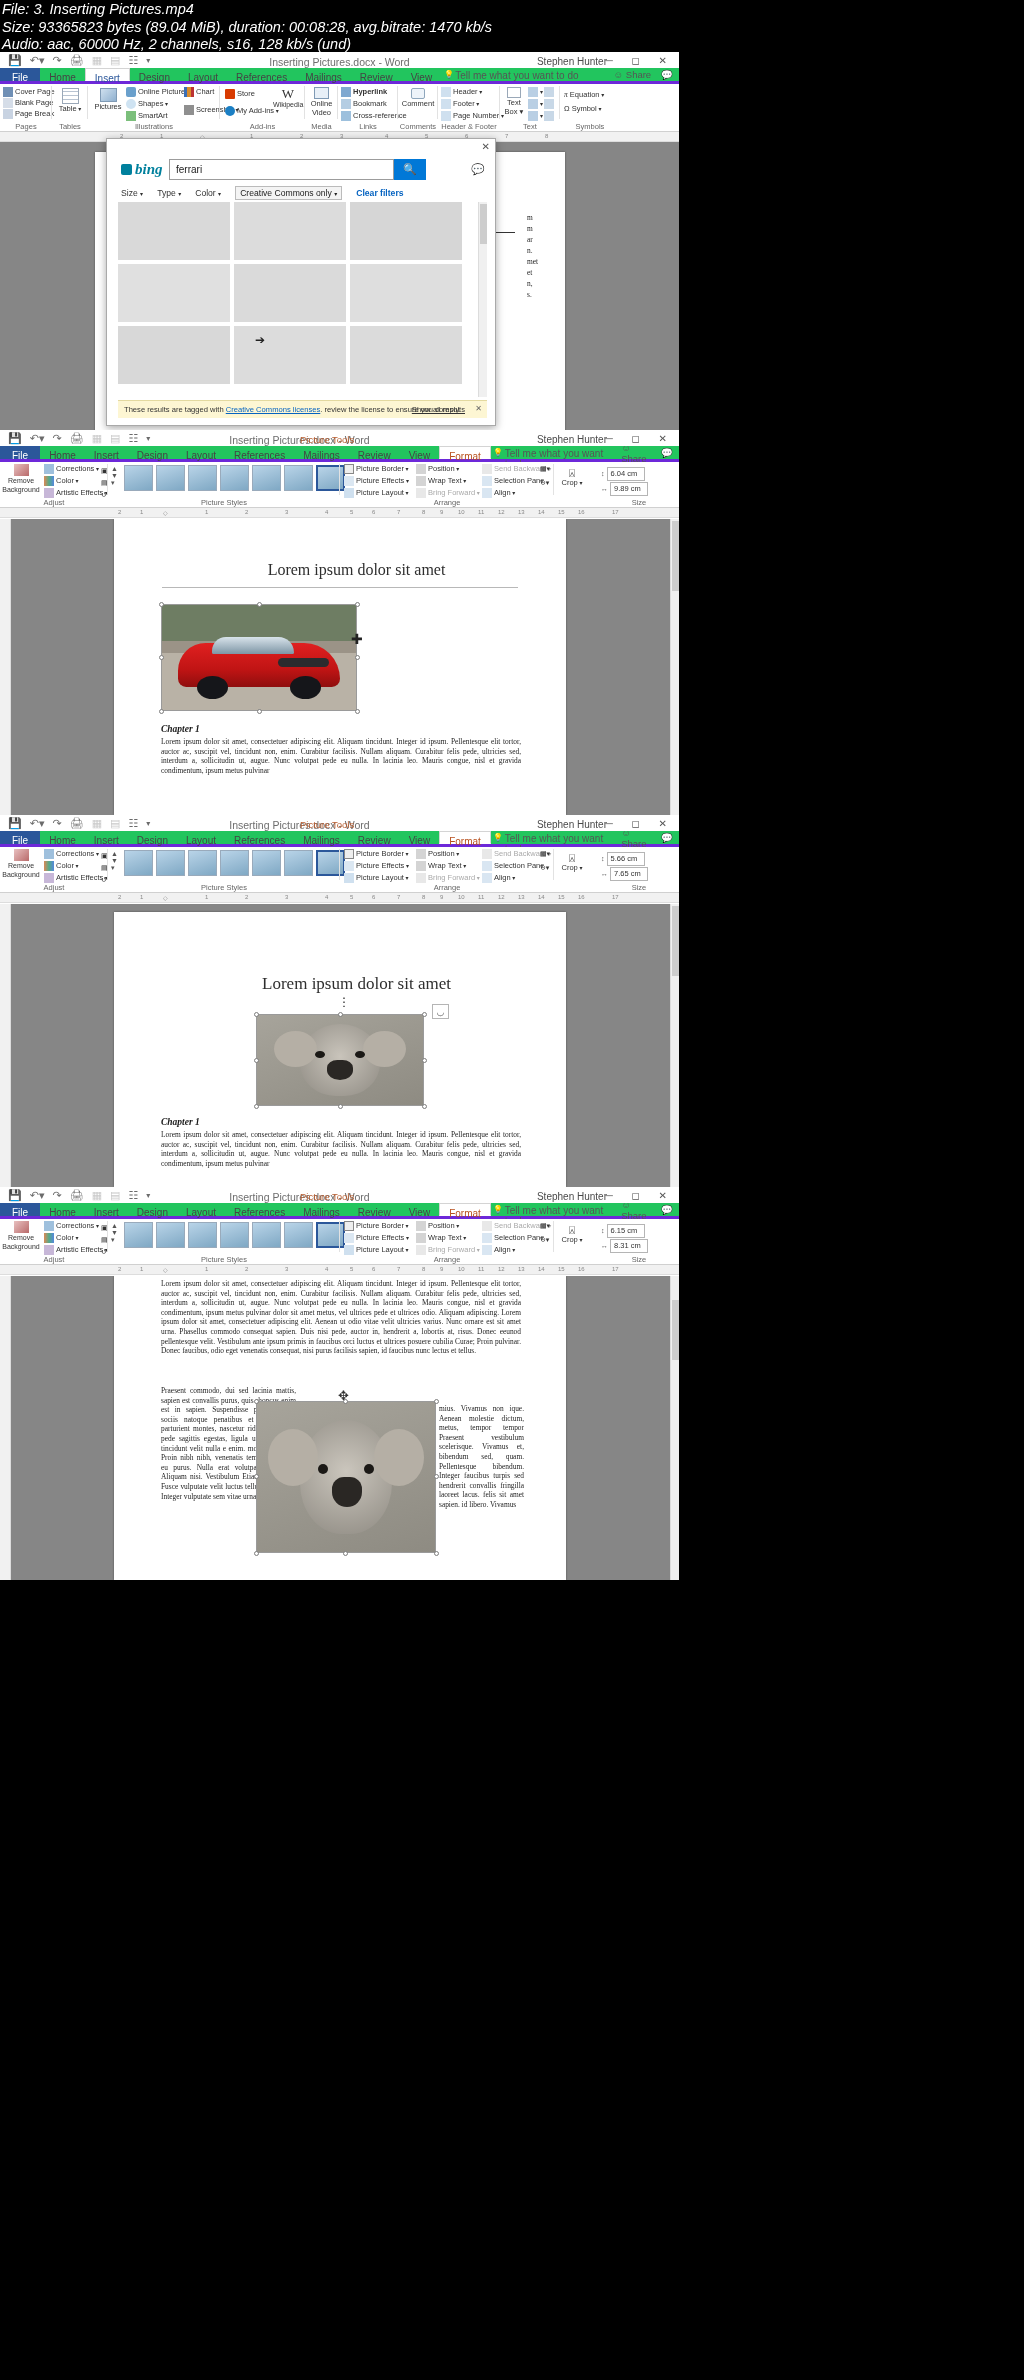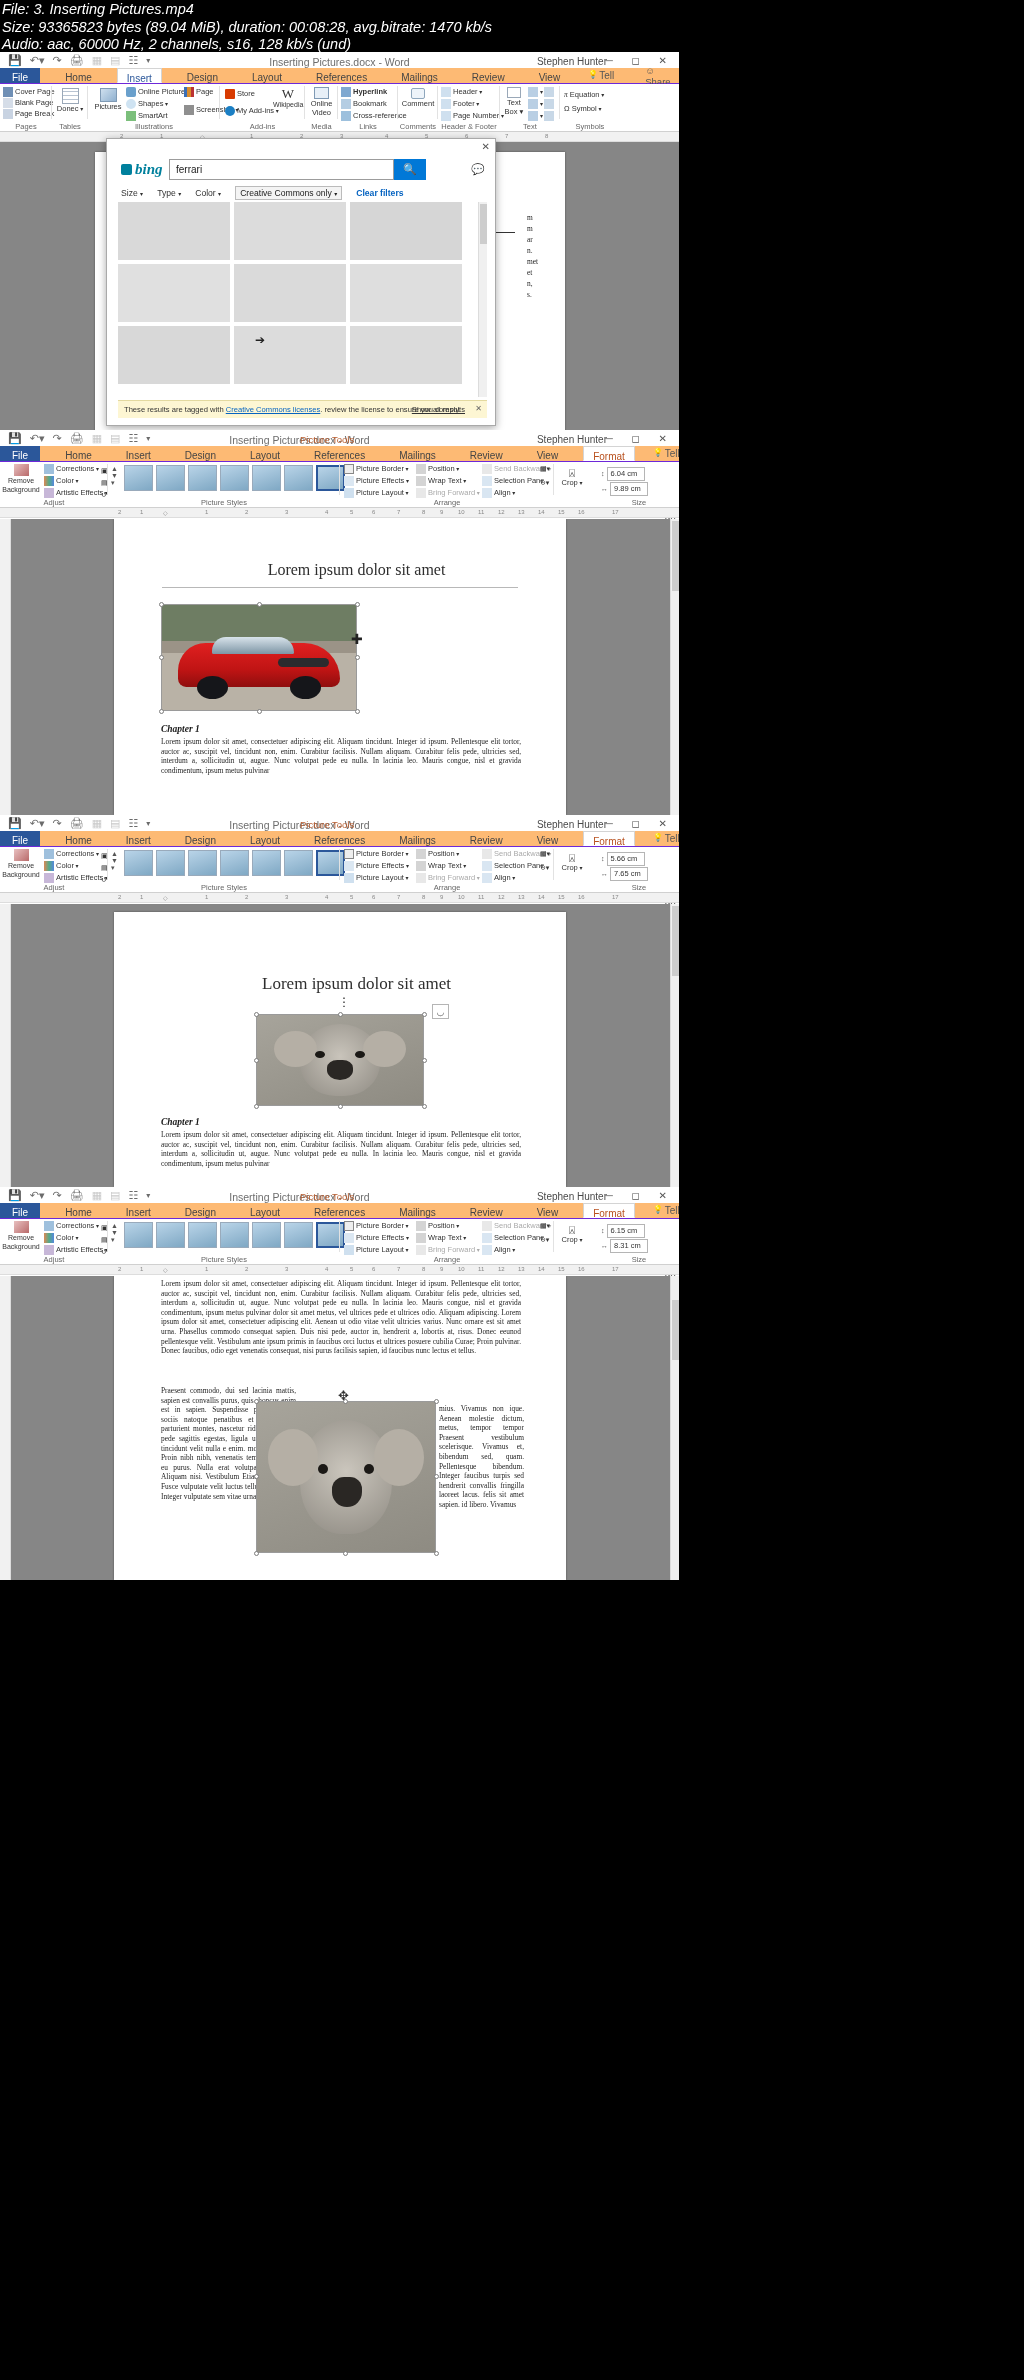--- a/index.html
+++ b/index.html
@@ -14,21 +14,21 @@
   
   .win { position:absolute; background:#fff; overflow:hidden; }
   .qat { height:20px; background:#fff; display:flex; align-items:center; gap:8px; padding-left:8px; position:relative;}
   .qat .ic { font-size:11px; color:#6b6b6b; }
   .qat .save { color:#7a4a8c; }
   .doctitle { position:absolute; left:0; right:0; text-align:center; font-size:10.5px; color:#6d6d6d; top:4px; }
   .userbox { position:absolute; right:72px; top:4px; font-size:10px; color:#4a4a4a; }
   .winbtns { position:absolute; right:4px; top:3px; font-size:10px; color:#555; letter-spacing:8px;}
   .ptoolbar { position:absolute; font-size:9.5px; color:#b85c2e; }
 
-  .tabs { height:17px; display:flex; align-items:stretch; font-size:10px; background:#fdba74; border-bottom:1px solid #6d28d9;gap:16px; }
+  .tabs { height:17px; display:flex; align-items:stretch; font-size:10px; background:#22c55e; border-bottom:3px solid #6d28d9; }
   .tabs .t { padding:2px 9px 0 9px; color:#444; line-height:15px; white-space:nowrap;}
   .tabs .t.file { background:#2b579a; color:#fff; padding:2px 12px 0 12px;}
   .tabs .t.active { background:#fff; border:1px solid #d4d4d4; border-bottom:1px solid #fff; color:#2b579a;}
   .tabs .t.fmt { color:#b8501d; }
   .tabs .tellme { padding:2px 9px 0 14px; color:#555; position:relative; }
   .tabs .tellme:before { content:"\1F4A1"; position:absolute; left:3px; top:2px; font-size:8px; }
   .tabs .rightgrp { margin-left:auto; display:flex; font-size:9.5px; color:#555; padding-right:6px; align-items:center; gap:10px;}
 
   .ribbon { background:#fff; border-bottom:1px solid #d0d0d0; position:relative; }
   .grp { position:absolute; top:0; bottom:0; }
@@ -126,35 +126,35 @@
         <div class="smbtn" style="left:3px;top:25px;"><span class="icon-sq" style="background:#c8d3e2"></span><span>Page Break</span></div>
         <div class="glabel">Pages</div>
         <div class="sep"></div>
       </div>
 
       <div class="grp" style="left:52px;width:36px;">
         <div class="bigbtn" style="left:2px;top:4px;width:32px;">
           <div style="width:17px;height:16px;border:1px solid #9aa8b8;margin:0 auto 1px auto;background:
                repeating-linear-gradient(0deg,#fff 0 3px,#b9c4d2 3px 4px),
                repeating-linear-gradient(90deg,transparent 0 4px,#b9c4d2 4px 5px);"></div>
-          <span>Donec</span><span style="font-size:6px">&nbsp;▾</span>
+          <span>Table</span><span style="font-size:6px">&nbsp;▾</span>
         </div>
         <div class="glabel">Tables</div>
         <div class="sep"></div>
       </div>
 
       <div class="grp" style="left:88px;width:132px;">
         <div class="bigbtn" style="left:4px;top:4px;width:32px;">
           <div style="width:17px;height:14px;margin:0 auto 1px auto;background:linear-gradient(135deg,#cfe0ef,#8fb0cf);border:1px solid #7f9ab5;"></div>
           <span>Pictures</span>
         </div>
         <div class="smbtn" style="left:38px;top:3px;"><span class="icon-sq" style="background:#6aa0cc;border-radius:2px"></span><span>Online Pictures</span></div>
         <div class="smbtn" style="left:38px;top:15px;"><span class="icon-sq" style="background:#cfe3f2;border-radius:50%"></span><span>Shapes</span><span style="font-size:6px">&nbsp;▾</span></div>
         <div class="smbtn" style="left:38px;top:27px;"><span class="icon-sq" style="background:#7bbf7b"></span><span>SmartArt</span></div>
-        <div class="smbtn" style="left:96px;top:3px;"><span class="icon-sq" style="background:linear-gradient(90deg,#3b6fb5 33%,#d98b2b 33% 66%,#b33 66%)"></span><span>Page</span></div>
+        <div class="smbtn" style="left:96px;top:3px;"><span class="icon-sq" style="background:linear-gradient(90deg,#3b6fb5 33%,#d98b2b 33% 66%,#b33 66%)"></span><span>Chart</span></div>
         <div class="smbtn" style="left:96px;top:21px;"><span class="icon-sq" style="background:#8f8f8f"></span><span>Screenshot</span><span style="font-size:6px">&nbsp;▾</span></div>
         <div class="glabel">Illustrations</div>
         <div class="sep"></div>
       </div>
 
       <div class="grp" style="left:220px;width:85px;">
         <div class="smbtn" style="left:5px;top:5px;"><span class="icon-sq" style="background:#d83b01;border-radius:1px"></span><span>Store</span></div>
         <div class="smbtn" style="left:5px;top:22px;"><span class="icon-sq" style="background:#1b7fc4;border-radius:50%"></span><span>My Add-ins</span><span style="font-size:6px">&nbsp;▾</span></div>
         <div class="bigbtn" style="left:53px;top:3px;width:30px;">
           <div style="font-family:'Liberation Serif',serif;font-size:13px;line-height:14px;">W</div>

